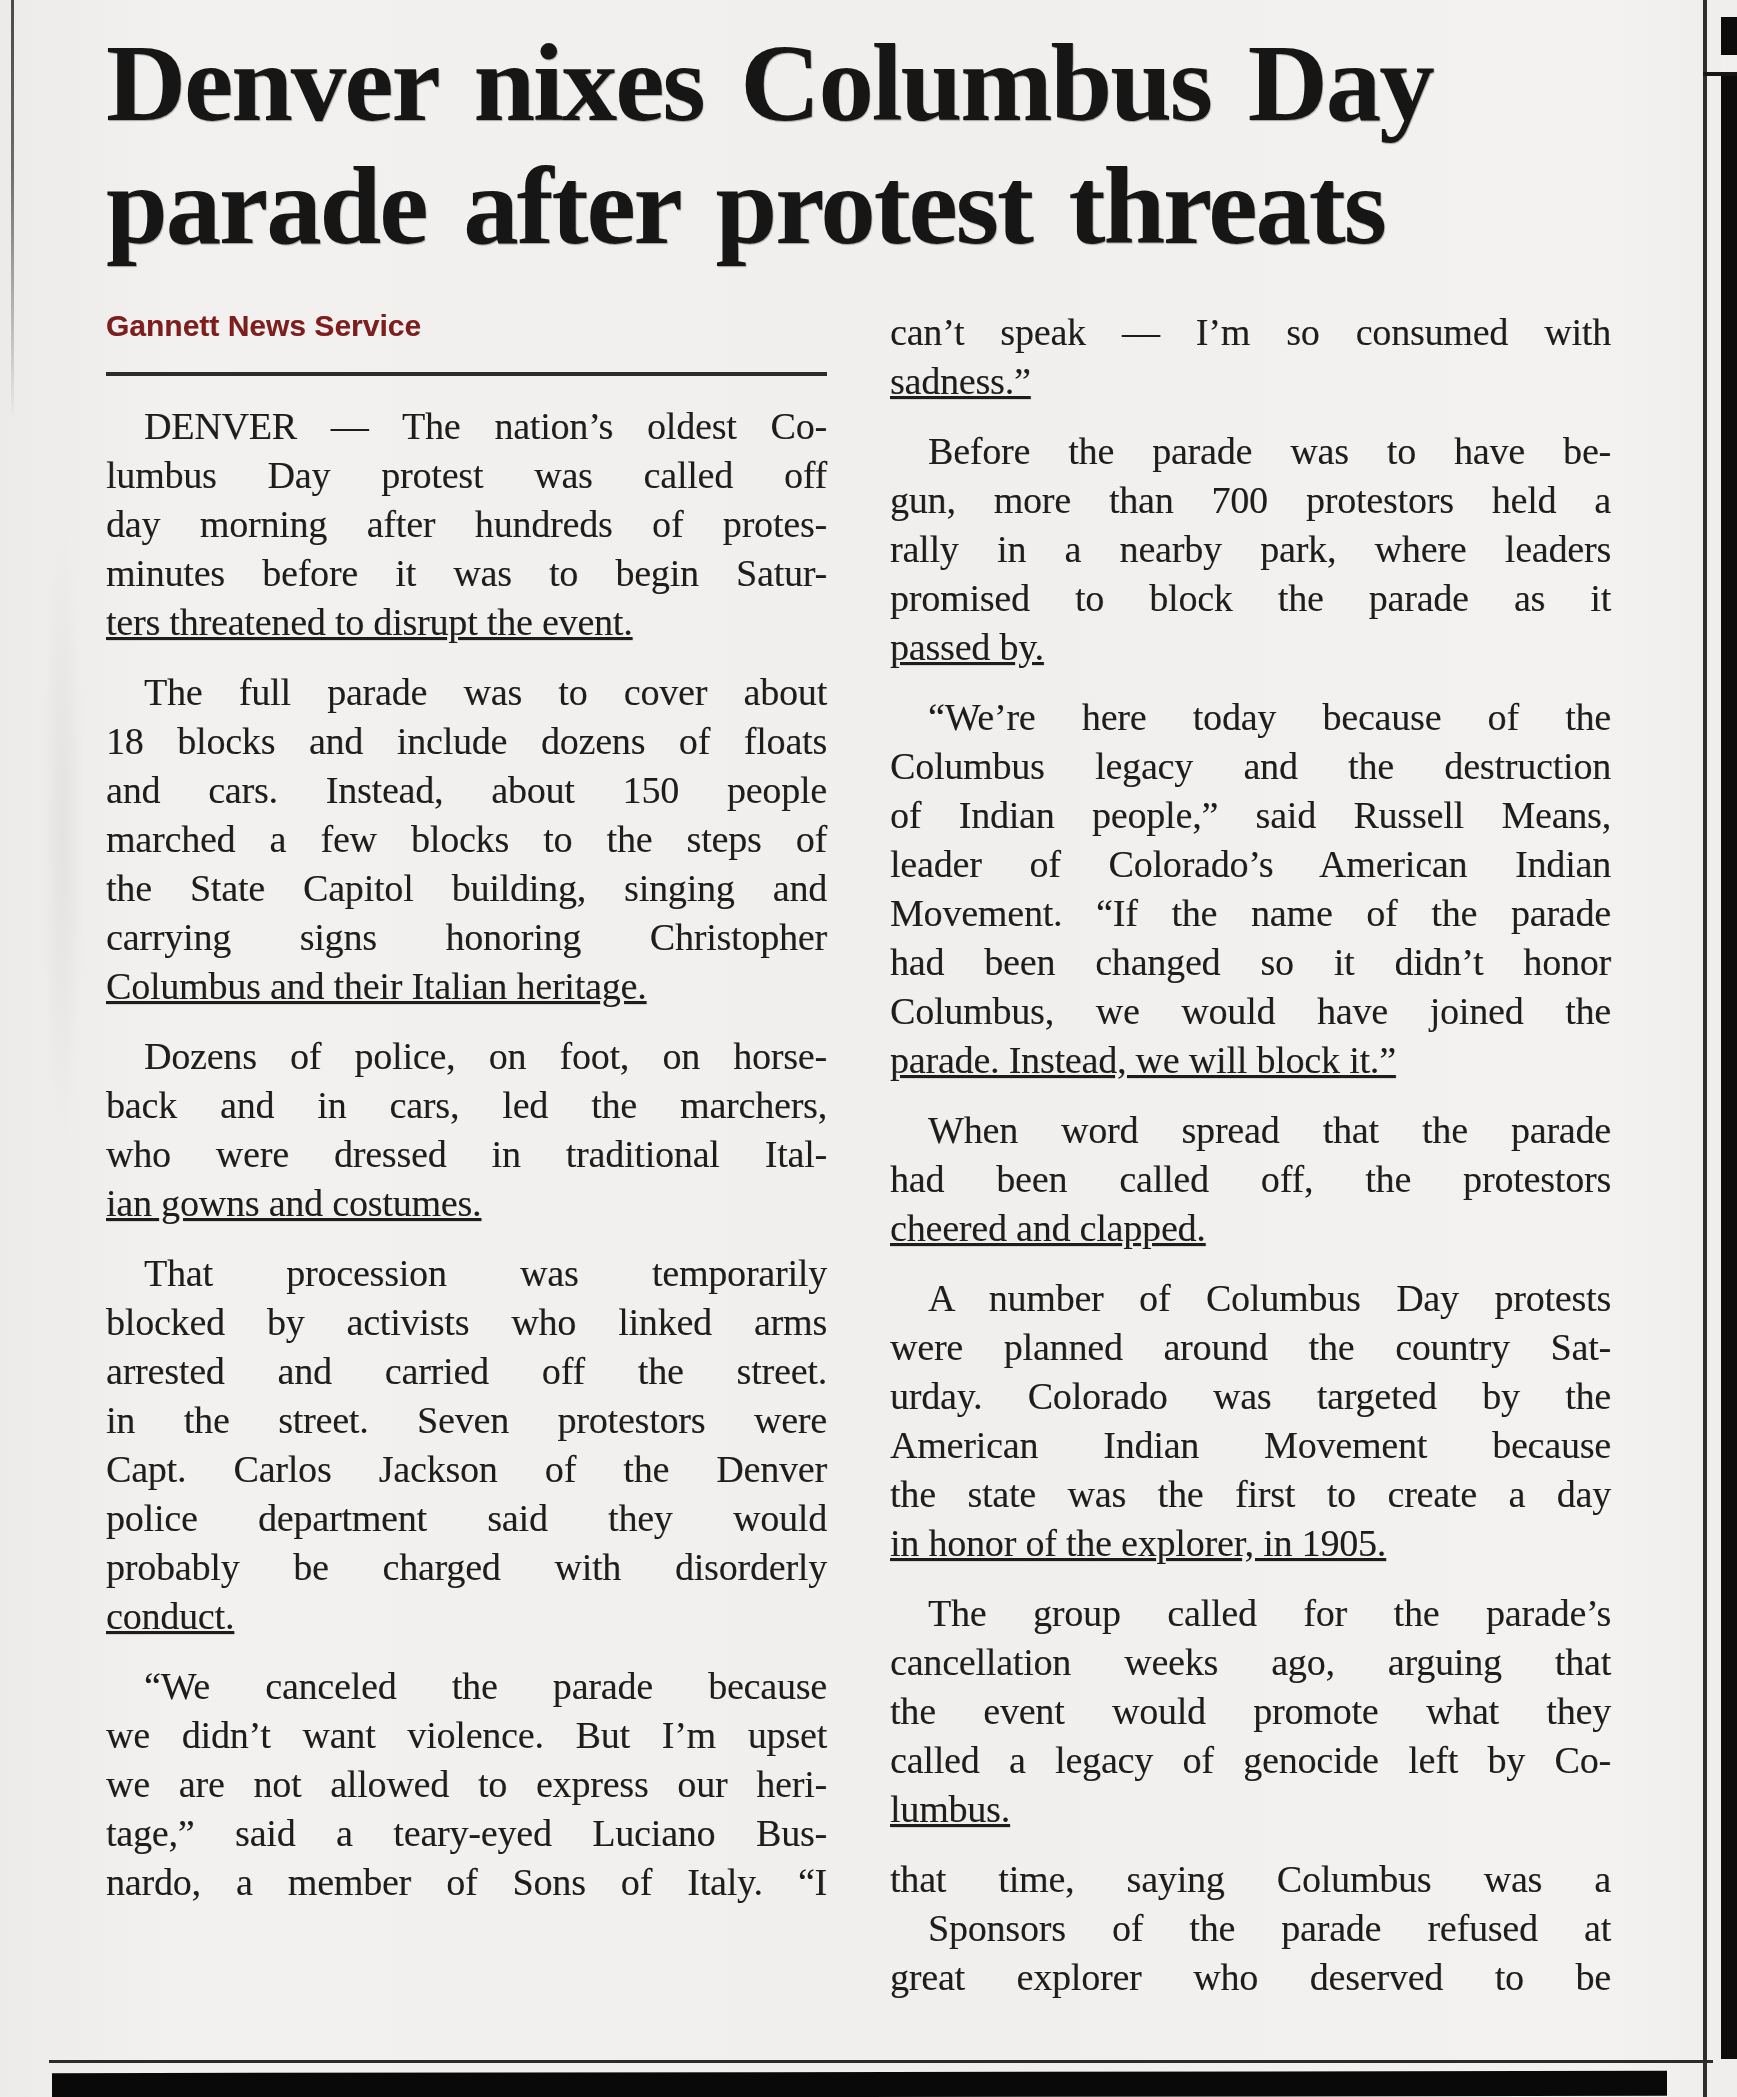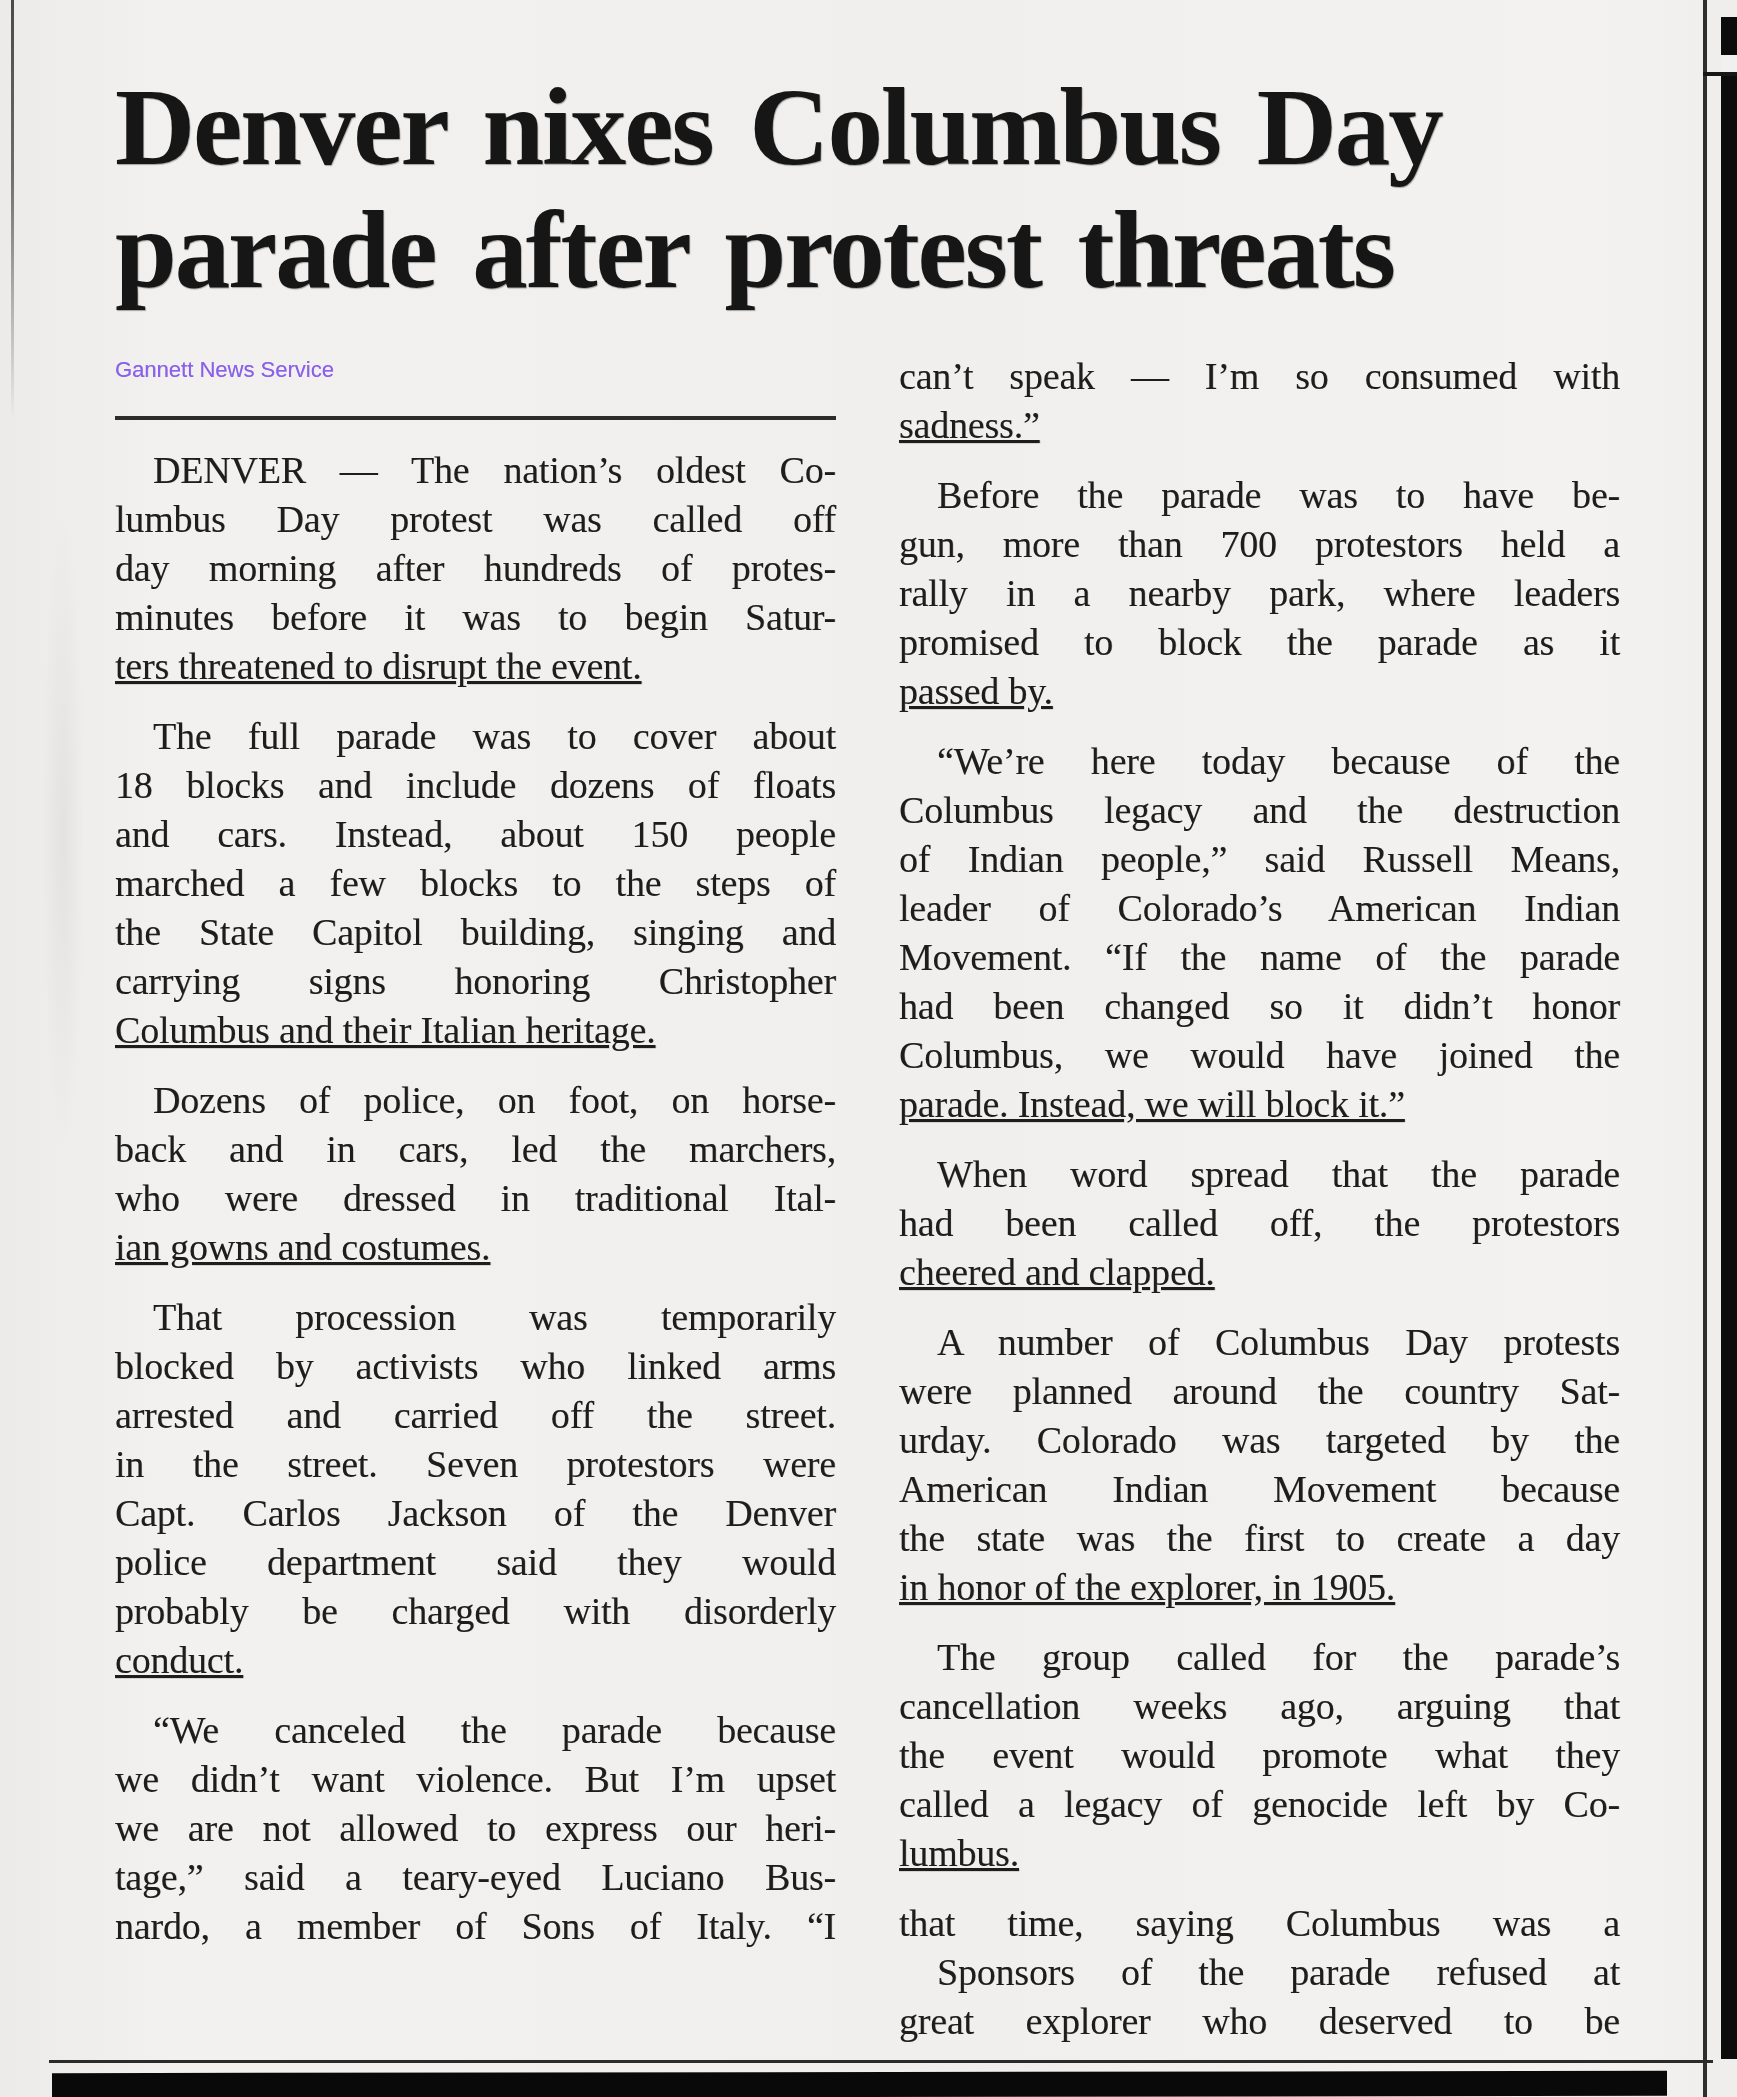--- a/index.html
+++ b/index.html
@@ -5,31 +5,31 @@
   html,body { margin:0; padding:0; }
   body {
     width:1738px; height:2097px;
     background:linear-gradient(90deg,#ecebe9 0%,#f2f1ef 10%,#f0efed 55%,#f3f2f0 92%,#efeeec 100%);
     font-family:"Liberation Serif", serif;
     color:#1d1d1d;
     position:relative;
     overflow:hidden;
   }
   .page { position:absolute; top:0; left:0; width:1738px; height:2097px; }
-  .content { position:absolute; top:21px; left:115px; width:1505px;margin-top:44px; }
+  .content { position:absolute; top:21px; left:106px; width:1505px; }
 
   .headline { font-weight:bold; font-size:111px; line-height:123px;
               letter-spacing:-2.1px; word-spacing:11.2px; color:#161616;
               text-shadow:0.7px 0.7px 1px rgba(20,20,20,.35); }
 
   .cols { display:flex; gap:63px; margin-top:41px; }
   .col { width:721px; }
 
-  .byline { font-family:"Liberation Sans", sans-serif; font-weight:normal;
-            font-size:22px; line-height:36px; color:#8b5cf6;
+  .byline { font-family:"Liberation Sans", sans-serif; font-weight:bold;
+            font-size:30px; line-height:36px; color:#7f1d1d;
             text-shadow:0.3px 0.3px 0.6px rgba(30,30,30,.3); }
   .byline-rule { width:721px; height:3.5px; background:#2c2c2c; margin-top:28px; }
   .body-start { margin-top:26.6px; }
 
   .para { margin:0 0 21px 0; font-size:38px; line-height:49px; letter-spacing:-0.2px;
           text-shadow:0.4px 0.4px 0.6px rgba(25,25,25,.33); }
   .line { text-align:justify; text-align-last:justify; }
   .line.first { padding-left:38px; }
   .line.last  { text-align-last:left;text-decoration:underline; }
 

